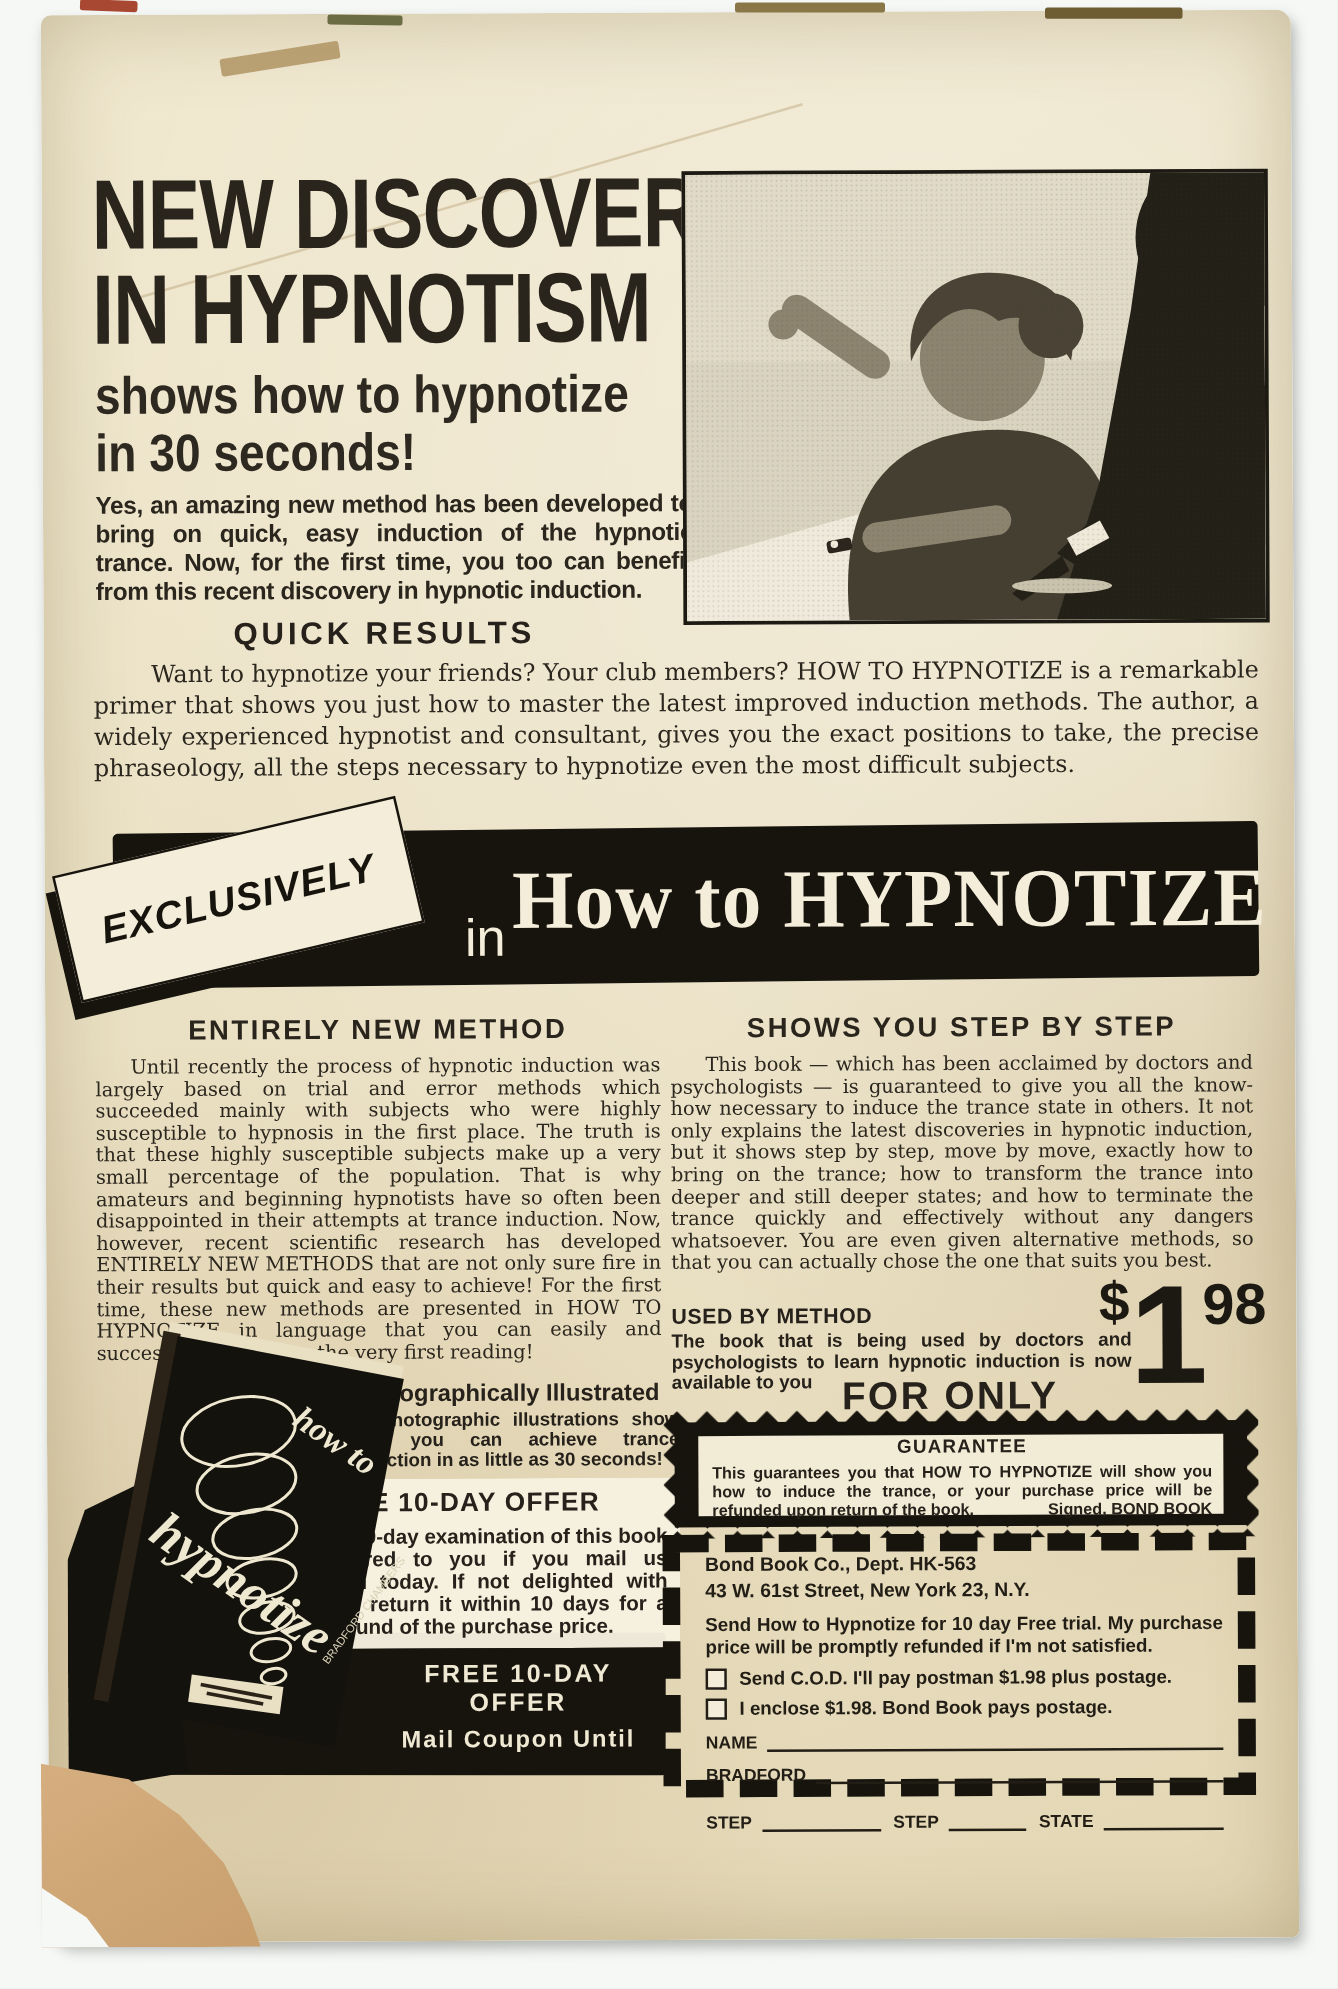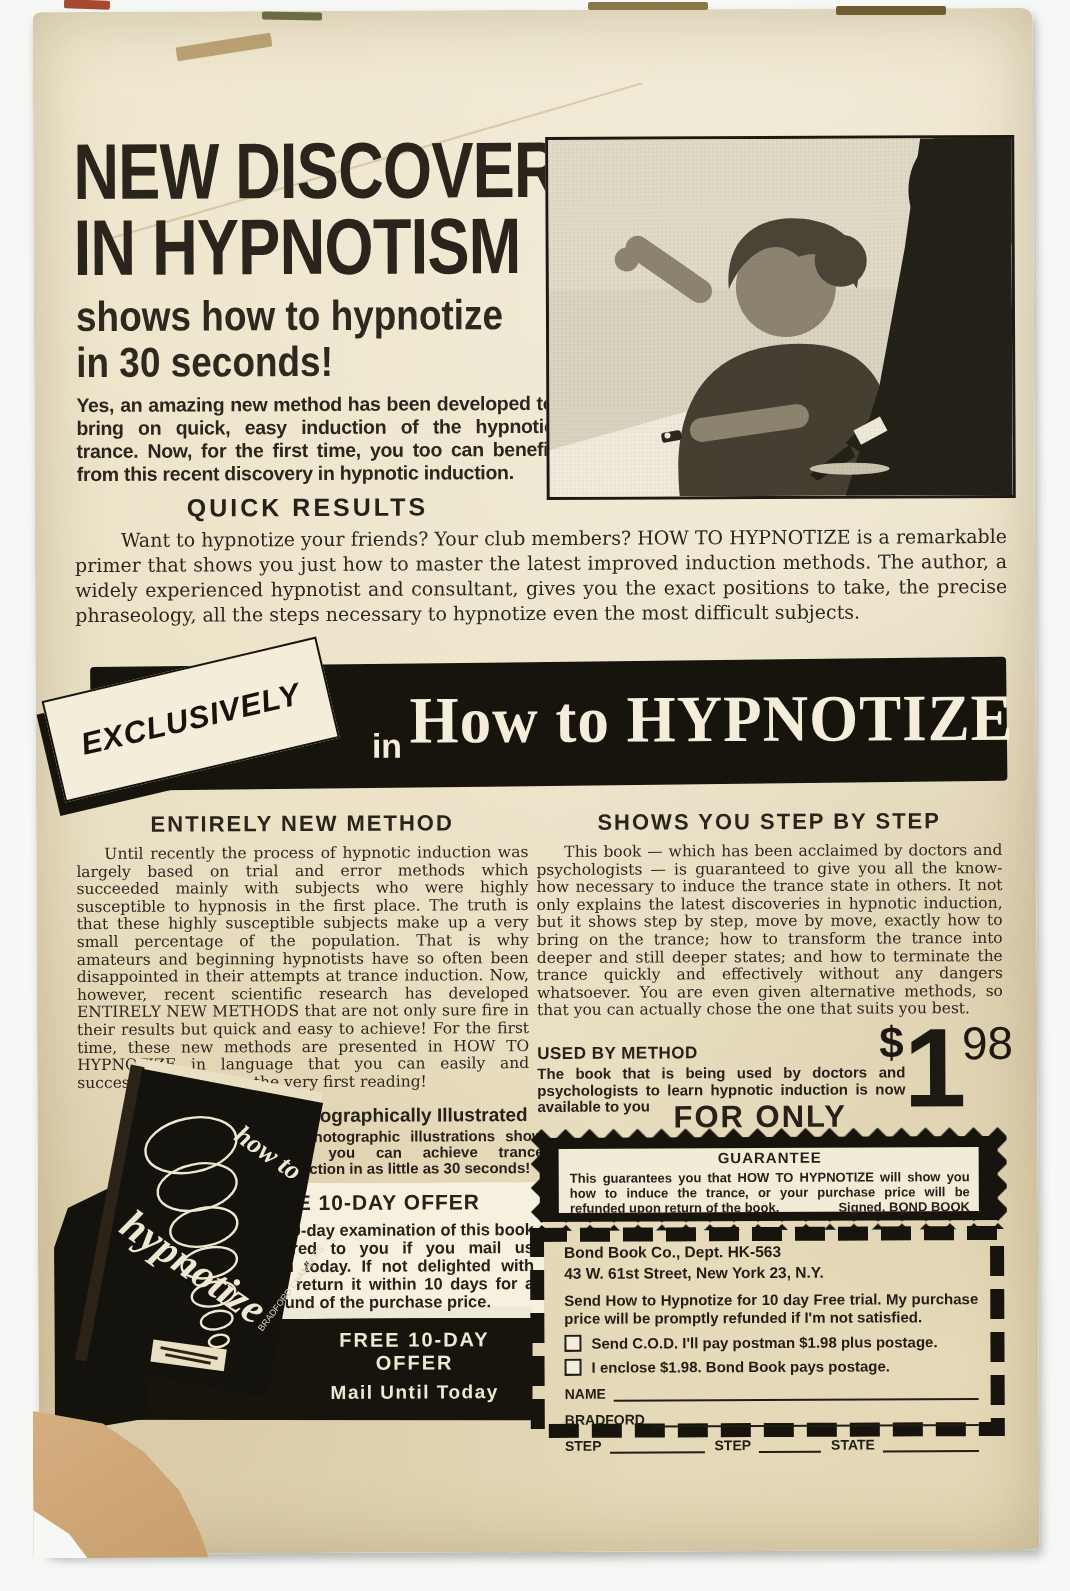--- a/index.html
+++ b/index.html
@@ -31,41 +31,41 @@
   
   .qr-head{left:152px;top:482px;font-weight:bold;font-size:25px;letter-spacing:3px;}
   .qr-body{left:40px;top:516px;width:932px;font-family:"DejaVu Serif",serif;font-size:19px;
            line-height:25px;text-align:justify;text-indent:46px;color:#2b261e;}
 
   
   .bar{left:55px;top:652px;width:916px;height:124px;background:#17140e;border-radius:4px;transform:rotate(-0.4deg);}
   .badge{left:14px;top:656px;width:278px;height:100px;background:#f3edd9;border:2px solid #17140e;
          transform:rotate(-13deg);box-shadow:-8px 12px 0 #17140e;display:flex;align-items:center;justify-content:center;}
   .badge span{font-weight:bold;font-style:italic;font-size:31px;letter-spacing:1px;color:#17140e;}
-  .bar-in{left:336px;top:716px;font-weight:bold;font-size:34px;color:#f3edd9;text-align:center;}
+  .bar-in{left:336px;top:716px;font-weight:normal;font-size:42px;color:#f3edd9;text-align:center;}
   .bar-title{left:374px;top:672px;font-family:"Liberation Serif",serif;font-weight:bold;font-size:63px;
              color:#f3edd9;transform:scaleY(1.05);transform-origin:0 0;letter-spacing:1px;white-space:nowrap;}
 
   
   .col-head{font-weight:bold;font-size:22px;letter-spacing:2px;text-align:center;color:#2a251c;}
   .lcol-head{left:40px;top:800px;width:452px;}
   .rcol-head{left:500px;top:800px;width:466px;}
   .col-body{font-family:"DejaVu Serif",serif;font-size:15.5px;line-height:17.6px;text-align:justify;
             text-indent:28px;color:#2b261e;}
   .lcol-body{left:40px;top:834px;width:452px;}
   .rcol-body{left:500px;top:834px;width:466px;}
 
   
   .ubd-head{left:500px;top:1034px;font-weight:bold;font-size:17px;letter-spacing:.5px;}
   .ubd-body{left:500px;top:1056px;width:368px;font-weight:bold;font-size:15px;line-height:16.5px;text-align:justify;}
   .for-only{left:636px;top:1090px;font-weight:bold;font-size:31px;letter-spacing:2px;}
   .price{left:842px;top:1014px;display:flex;align-items:flex-start;color:#1c1913;}
   .price .d{font-weight:bold;font-size:44px;line-height:40px;}
   .price .i{font-weight:bold;font-size:112px;line-height:92px;letter-spacing:-4px;}
-  .price .c{font-weight:normal;font-size:46px;line-height:42px;text-align:right;}
+  .price .c{font-weight:bold;font-size:46px;line-height:42px;text-align:right;}
 
   
   .band{left:26px;top:1295px;width:468px;height:114px;background:#17140e;border-radius:3px;transform:rotate(.3deg);}
   .offer-box{left:150px;top:1172px;width:356px;height:136px;background:rgba(247,241,224,.96);
              clip-path:polygon(0 0,100% 0,100% 100%,10% 100%,0 76%);}
   .offer-head{margin-top:8px;text-align:center;font-weight:bold;font-size:21px;letter-spacing:1px;}
   .offer-body{margin:6px 10px 0 46px;font-weight:bold;font-size:16.5px;line-height:18px;text-align:justify;}
   .mail{left:266px;top:1318px;width:220px;text-align:center;color:#efe8d2;font-weight:bold;}
   .mail .m1{font-size:20px;letter-spacing:2px;}
   .mail .m2{font-size:19px;letter-spacing:1.5px;margin-top:7px;}
@@ -184,21 +184,21 @@
     <div class="abs pi-head">Photographically Illustrated</div>
     <div class="abs pi-body">40 photographic illustrations show how you can achieve trance induction in as little as 30 seconds!</div>
 
     <div class="abs band"></div>
     <div class="abs offer-box">
       <div class="offer-head">FREE 10-DAY OFFER</div>
       <div class="offer-body">FREE 10-day examination of this book is offered to you if you mail us coupon today. If not delighted with results return it within 10 days for a full refund of the purchase price.</div>
     </div>
     <div class="abs mail">
       <div class="m1">FREE 10-DAY OFFER</div>
-      <div class="m2">Mail Until Today</div>
+      <div class="m2">Mail Coupon Until</div>
     </div>
 
     <div class="abs book">
       <svg width="302" height="376" viewBox="0 0 302 376">
         <polygon points="14,150 64,126 96,360 0,376 0,190" fill="#14120d"></polygon>
         <g transform="rotate(11 150 190)">
           <rect x="48" y="16" width="190" height="14" fill="#e9e0c4"></rect>
           <rect x="44" y="24" width="14" height="300" fill="#2b2317"></rect>
           <rect x="56" y="26" width="184" height="300" fill="#14120d"></rect>
           <g fill="none" stroke="#efe8d0" stroke-width="2.4">
@@ -259,21 +259,21 @@
         </div>
         <div class="c-field">
           <span class="c-lab">BRADFORD</span>
           <span class="c-rule"></span>
         </div>
         <div class="c-field">
           <span class="c-lab">STEP</span>
           <span class="c-rule"></span>
           <span class="c-lab" style="margin-left:10px;">STEP</span>
           <span class="c-rule short"></span>
-          <span class="c-lab" style="margin-left:10px;">STATE</span>
+          <span class="c-lab" style="margin-left:10px;margin-top:12px;">STATE</span>
           <span class="c-rule mid"></span>
         </div>
       </div>
     </div>
 
     <div class="torn"></div>
     <div class="torn2"></div>
   </div>
 
   <div class="mark" style="left:64px;top:0;width:46px;height:9px;background:#a84832;transform:rotate(2deg);"></div>

